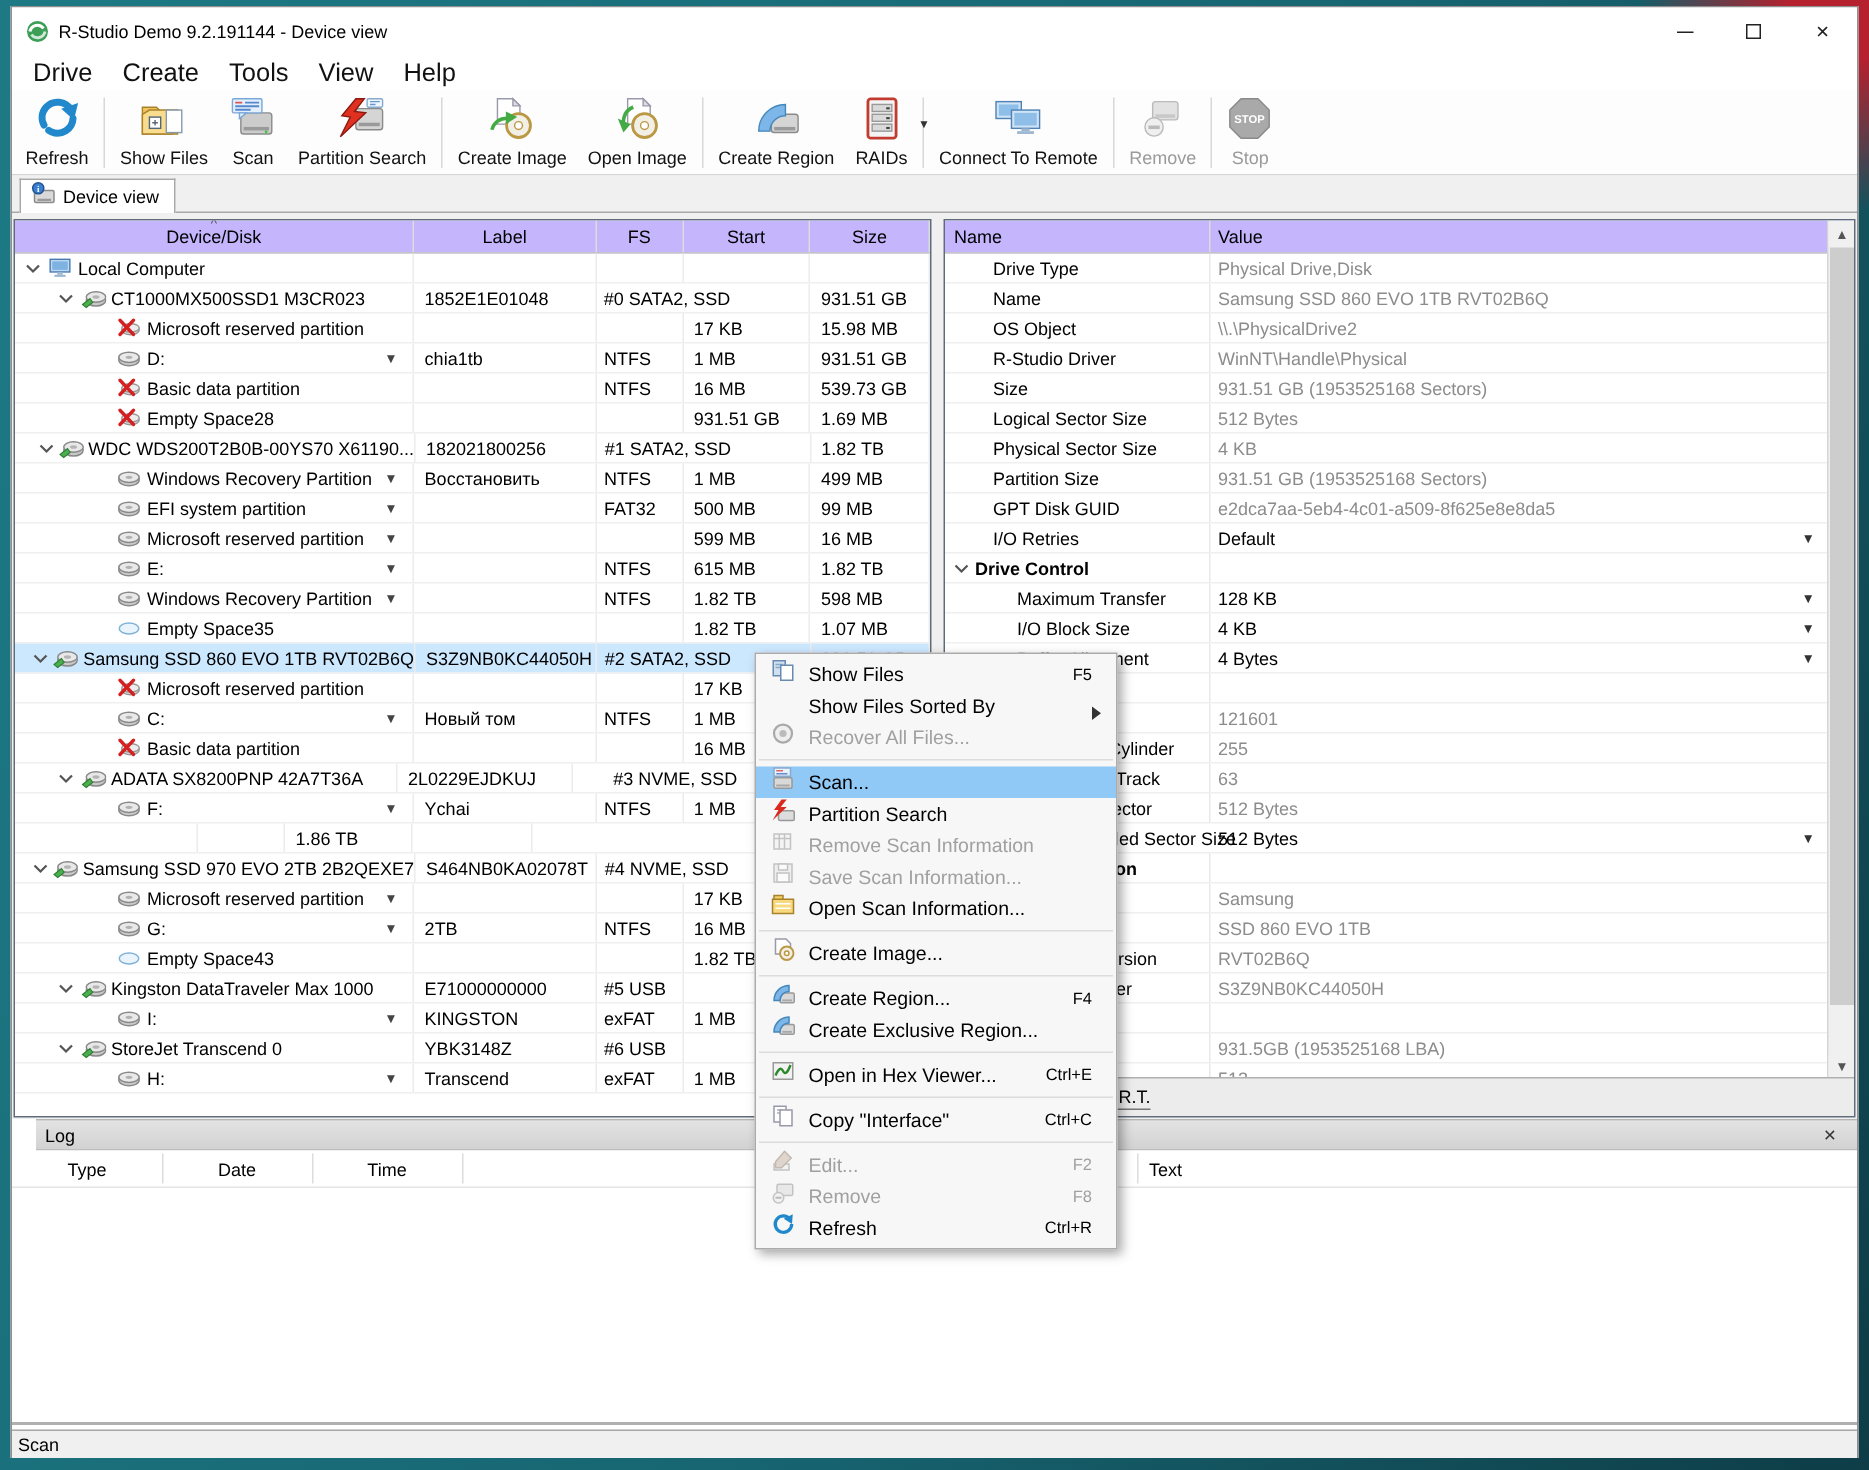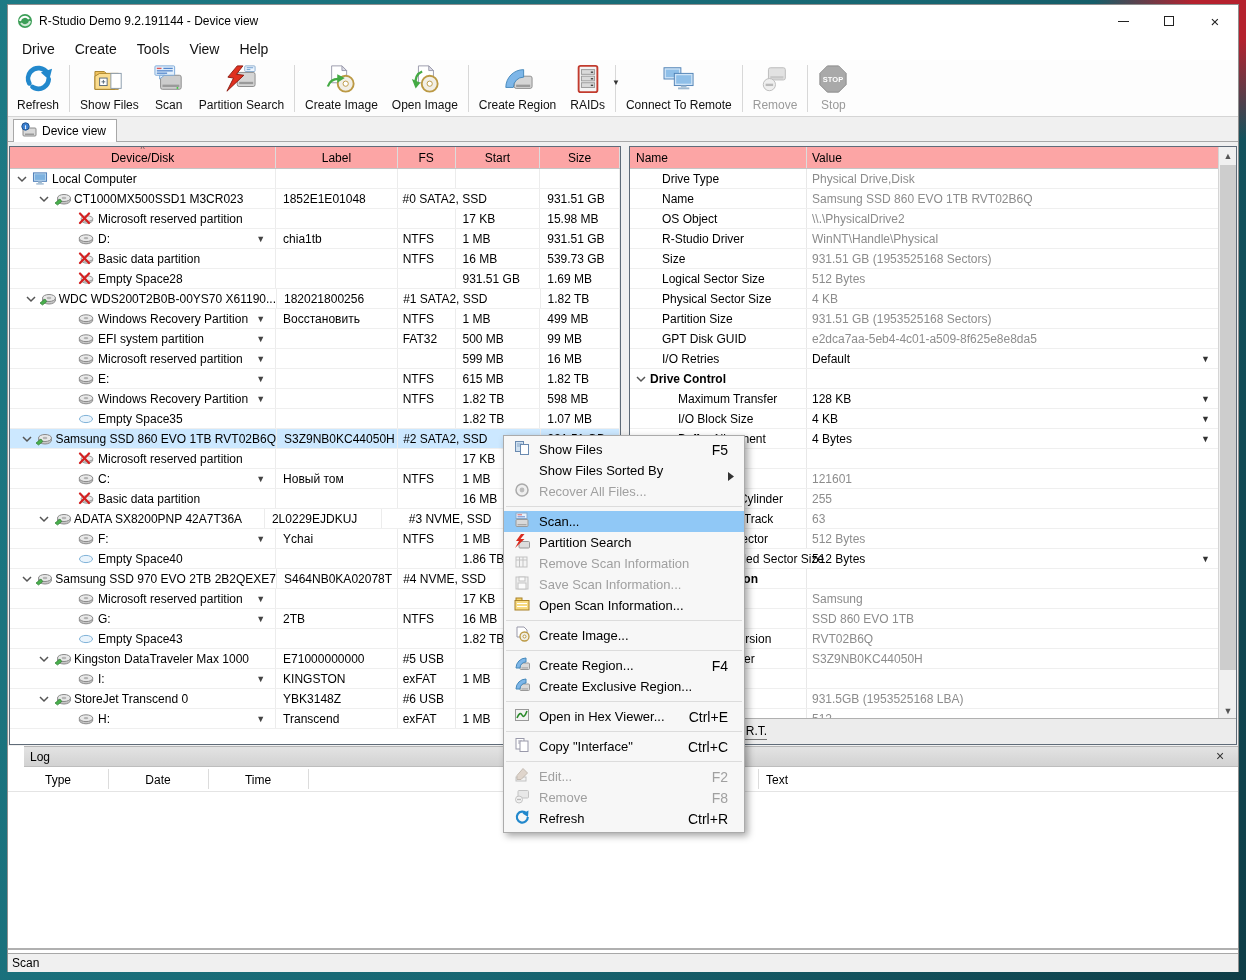--- a/index.html
+++ b/index.html
@@ -18,38 +18,38 @@
   
   .titlebar { position:absolute; left:0; top:0; width:100%; height:32px; background:#fff; display:flex; align-items:center; }
   .titlebar .app-ic { margin:0 6px 0 9px; display:flex; }
   .titlebar .ttl { font-size:12px; color:#000; }
   .win-controls { position:absolute; right:0; top:0; height:32px; display:flex; }
   .wc { width:46px; height:32px; display:flex; align-items:center; justify-content:center; color:#222; font-size:15px; }
   .wc .minbar { width:11px; height:1px; background:#222; display:block; }
   .wc .maxbox { width:10px; height:10px; border:1px solid #222; display:block; }
   
   .menubar { position:absolute; left:0; top:32px; width:100%; height:23px; background:#fff; display:flex; align-items:center; padding-left:4px; }
-  .menubar .mi { font-size:14px; color:#111; padding:2px 10px; }
+  .menubar .mi { font-size:17px; color:#111; padding:2px 10px; }
   
   .toolbar { position:absolute; left:0; top:55px; width:100%; height:57px; background:#fdfdfd; border-bottom:1px solid #d5d5d5; display:flex; align-items:stretch; padding:2px 0 1px 2px; }
   .tbtn { display:flex; flex-direction:column; align-items:center; justify-content:flex-start; padding:3px 7px 0 7px; position:relative; }
   .tbtn .tic { height:32px; display:flex; align-items:center; }
   .tbtn .tlb { font-size:12px; color:#111; white-space:nowrap; margin-top:1px; }
   .tbtn.disabled .tlb { color:#9a9a9a; }
   .tsep { width:1px; background:#d8d8d8; margin:3px 3px; }
   .raids-arrow { position:absolute; right:-8px; top:16px; font-size:8px; color:#333; }
   
   .tabstrip { position:absolute; left:0; top:112px; width:100%; height:25px; background:#f0f0f0; border-bottom:1px solid #a8a8a8; }
   .viewtab { position:absolute; left:5px; top:2px; height:23px; background:#fff; border:1px solid #a8a8a8; border-bottom:none; display:flex; align-items:center; padding:0 10px 0 6px; }
   .viewtab span.lbl { font-size:12px; margin-left:5px; color:#000; }
   
   .main { position:absolute; left:0; top:137px; width:100%; height:604px; background:#f0f0f0; }
   .tree-panel { position:absolute; left:1px; top:4px; width:612px; height:599px; background:#fff; border:1px solid #5f6b78; overflow:hidden; }
   .props-panel { position:absolute; left:621px; top:4px; width:608px; height:599px; background:#fff; border:1px solid #5f6b78; overflow:hidden; }
-  .thead { display:flex; height:22px; border-bottom:1px solid #c5c5c5; background:#fca5a5; }
+  .thead { display:flex; height:22px; border-bottom:1px solid #c5c5c5; background:#c4b5fd; }
   .thc { font-size:12px; color:#000; display:flex; align-items:center; justify-content:center; border-right:1px solid #dcdcdc; position:relative; }
   .sortmark { position:absolute; top:-3px; left:50%; transform:translateX(-50%); font-size:9px; color:#555; }
   .trow { display:flex; height:20px; border-bottom:1px solid #efefef; position:relative; }
   .trow.selected { background:#cce8ff; }
   .tc { font-size:12px; color:#000; display:flex; align-items:center; border-right:1px solid #ececec; white-space:nowrap; overflow:visible; }
   .c-dev { width:267px; position:relative; }
   .c-label { width:122px; padding-left:7px; }
   .c-fs { width:58px; padding-left:5px; }
   .c-start { width:85px; padding-left:7px; }
   .c-size { width:80px; padding-left:7px; }
@@ -83,21 +83,21 @@
   .log-body { height:158px; background:#fff; border-bottom:2px solid #b0b0b0; }
   
   .statusbar { position:absolute; left:0; top:948px; width:100%; height:19px; background:#f0f0f0; border-top:1px solid #a8a8a8; display:flex; align-items:center; padding-left:4px; font-size:12px; color:#000; }
   
   .ctxmenu { position:absolute; left:495px; top:430px; width:242px; background:#f7f7f7; border:1px solid #ababab; box-shadow:3px 3px 7px rgba(0,0,0,.35); z-index:50; padding:3px 0; }
   .cmi { height:21px; display:flex; align-items:center; position:relative; padding-left:8px; }
   .cmi .cic { width:20px; display:flex; justify-content:center; }
   .cmi .clbl { font-size:13px; color:#000; margin-left:7px; white-space:nowrap; }
   .cmi.disabled .clbl, .cmi.disabled .csc { color:#a0a0a0; }
   .cmi.hl { background:#90c8f6; }
-  .cmi .csc { position:absolute; right:16px; font-size:14px; color:#000; }
+  .cmi .csc { position:absolute; right:16px; font-size:11px; color:#000; }
   .cmi .subarr { position:absolute; right:10px; top:7px; }
   .cmsep { height:1px; background:#dcdcdc; margin:4px 2px; }
 </style>
 </head>
 <body>
 
 <div class="window">
 
   <div class="titlebar">
     <span class="app-ic" id="appIcon">
@@ -675,29 +675,20 @@
             </span>
             <span>F:</span>
             <span class="devdrop">▼</span>
           </div>
           <div class="tc c-label">Ychai</div>
           <div class="tc c-fs" style="z-index: 2;">NTFS</div>
           <div class="tc c-start">1 MB</div>
           <div class="tc c-size"></div>
         </div>
         <div class="trow">
-          <div class="tc c-dev">
-            <span style="width: 64px; display: inline-block;"></span>
-            <span class="tic14">
-              <svg width="16" height="12" viewBox="0 0 16 12">
-                <ellipse cx="8" cy="6" rx="6.5" ry="3.6" fill="#eaf4fc" stroke="#7fb2d8"></ellipse>
-              </svg>
-            </span>
-            <span>Empty Space40</span>
-          </div>
           <div class="tc c-label"></div>
           <div class="tc c-fs" style="z-index: 2;"></div>
           <div class="tc c-start">1.86 TB</div>
           <div class="tc c-size"></div>
         </div>
         <div class="trow">
           <div class="tc c-dev">
             <span style="width: 28px; display: inline-block;"></span>
             <span class="chev">
               <svg width="10" height="8" viewBox="0 0 10 8">

